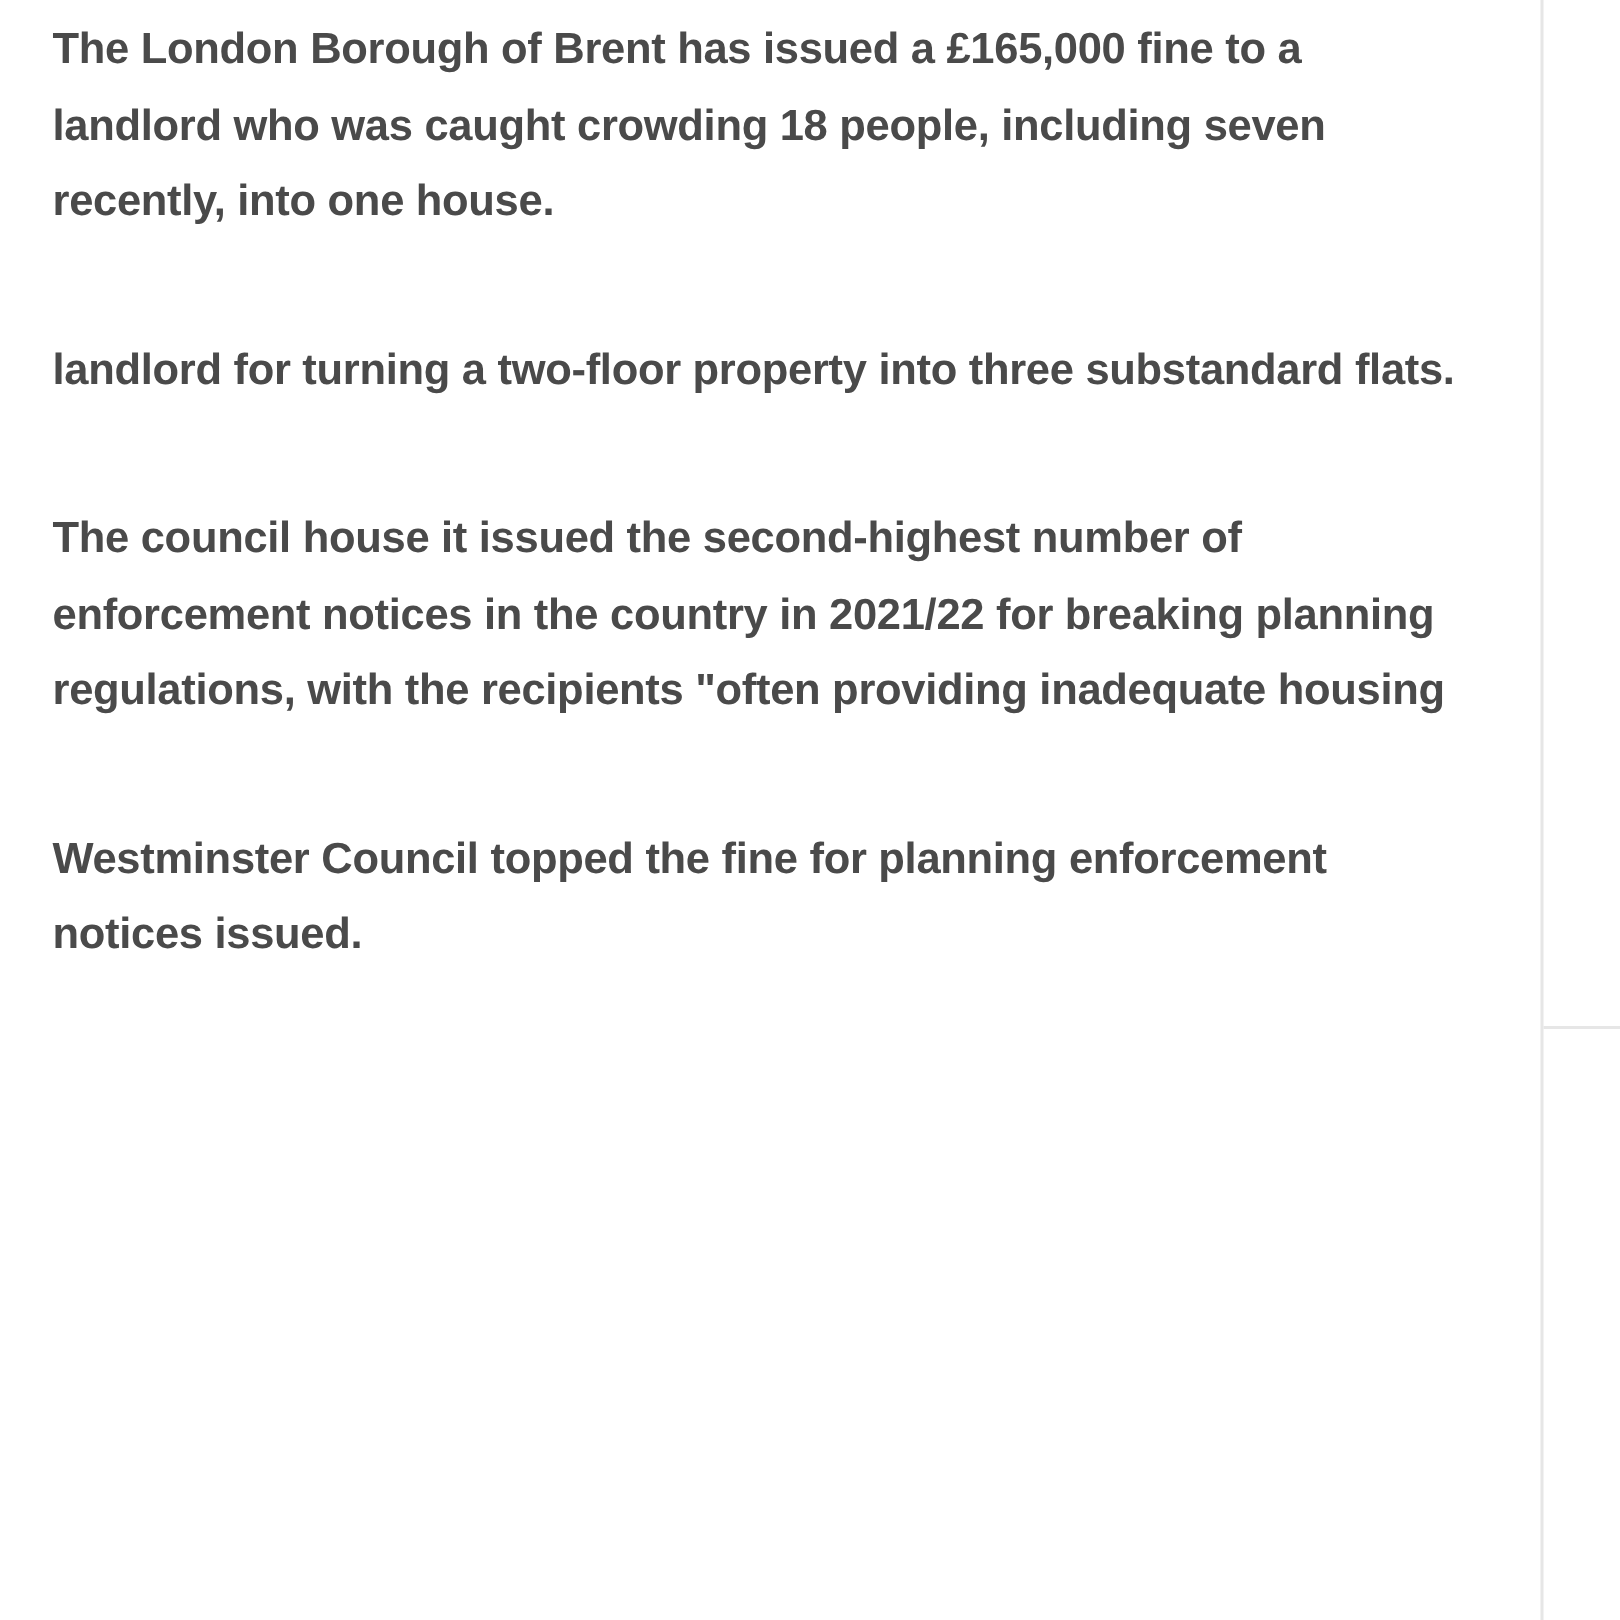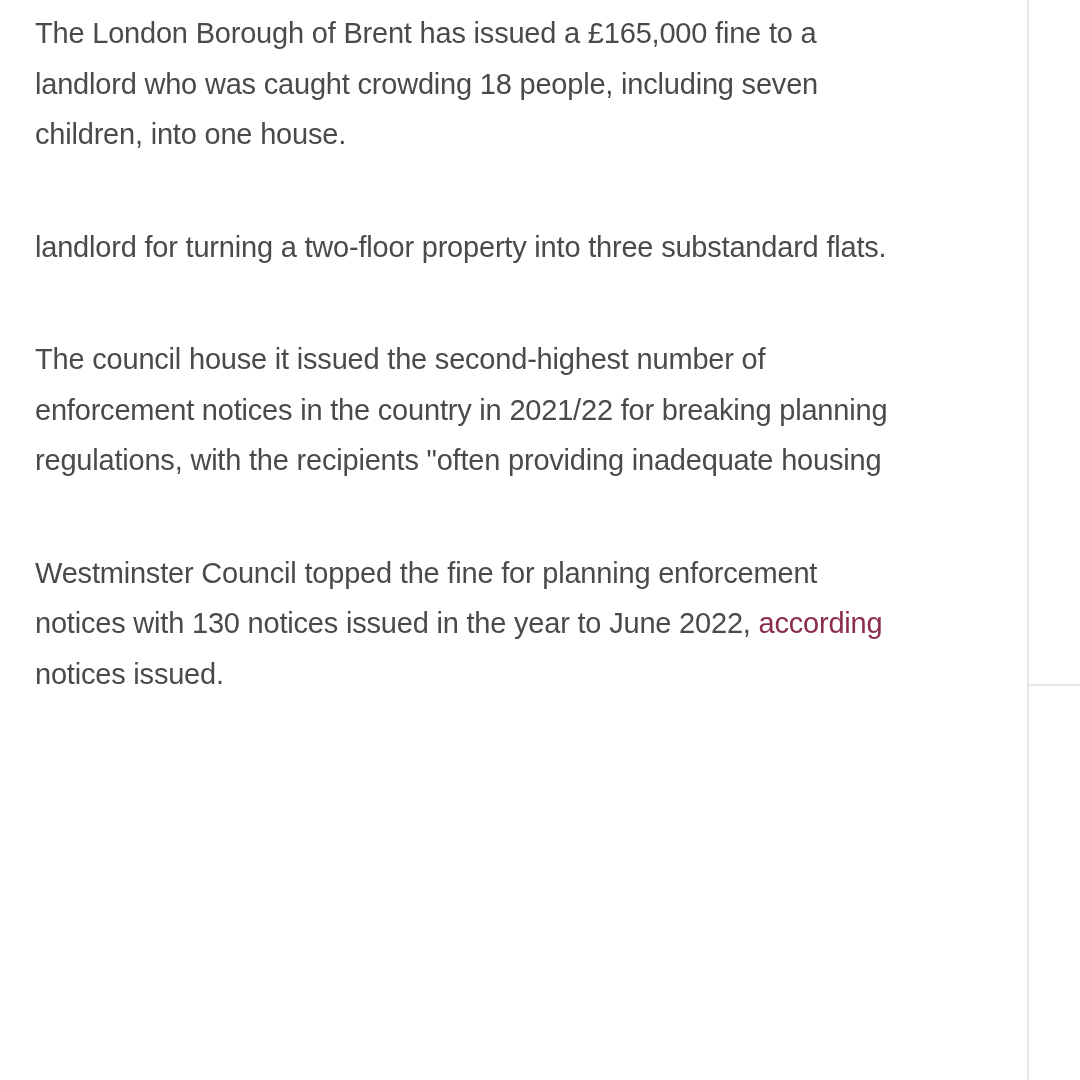--- a/index.html
+++ b/index.html
@@ -1,45 +1,44 @@
 <!DOCTYPE html>
 <html><head>
 <meta charset="utf-8">
 <style>
   html, body { margin:0; padding:0; }
   body {
     width:1080px; height:1080px; background:#ffffff; position:relative; overflow:hidden;
     font-family:"Liberation Sans", sans-serif; color:#4a4a4a;
   }
-  .article { position:absolute; left:35px; top:8px; width:980px; }
+  .article { position:absolute; left:35px; top:8px; width:980px;font-weight:bold; }
   .para { margin:0; font-size:29px; line-height:50.5px; letter-spacing:-0.2px; }
   .para + .para { margin-top:62px; }
   .line { display:block; white-space:nowrap; }
   a.link { color:#8b2b4d; text-decoration:none; }
   .vrule { position:absolute; left:1027px; top:0; width:2px; height:1080px; background:#e6e6e6; }
   .hrule { position:absolute; left:1029px; top:684px; width:51px; height:2px; background:#e6e6e6; }
 </style>
 </head>
 <body>
 
 <div class="article">
   <p class="para">
     <span class="line">The London Borough of Brent has issued a £165,000 fine to a</span>
     <span class="line">landlord who was caught crowding 18 people, including seven</span>
-    <span class="line">children, into one house.</span>
+    <span class="line">recently, into one house.</span>
   </p>
   <p class="para">
     <span class="line">landlord for turning a two-floor property into three substandard flats.</span>
   </p>
   <p class="para">
     <span class="line">The council house it issued the second-highest number of</span>
     <span class="line">enforcement notices in the country in 2021/22 for breaking planning</span>
     <span class="line">regulations, with the recipients "often providing inadequate housing</span>
   </p>
   <p class="para">
     <span class="line">Westminster Council topped the fine for planning enforcement</span>
-    <span class="line"><span>notices with 130 notices issued in the year to June 2022, </span><a class="link" href="#">according</a></span>
     <span class="line">notices issued.</span>
   </p>
 </div>
 
 <div class="vrule"></div>
 <div class="hrule"></div>
 
 </body></html>

